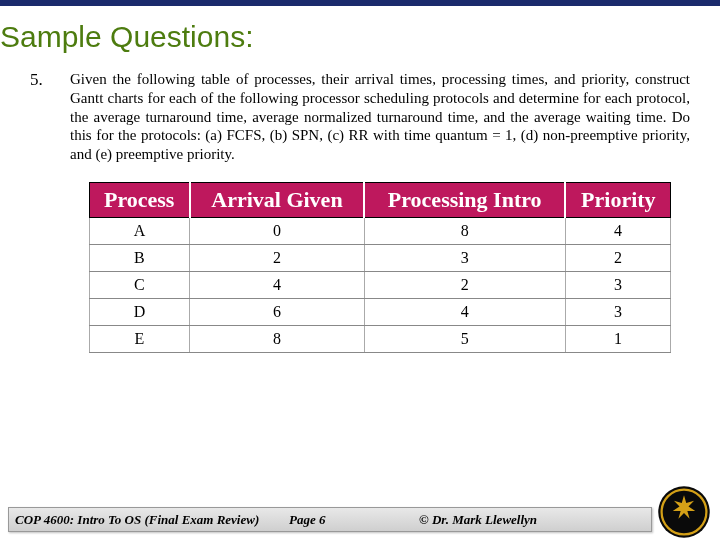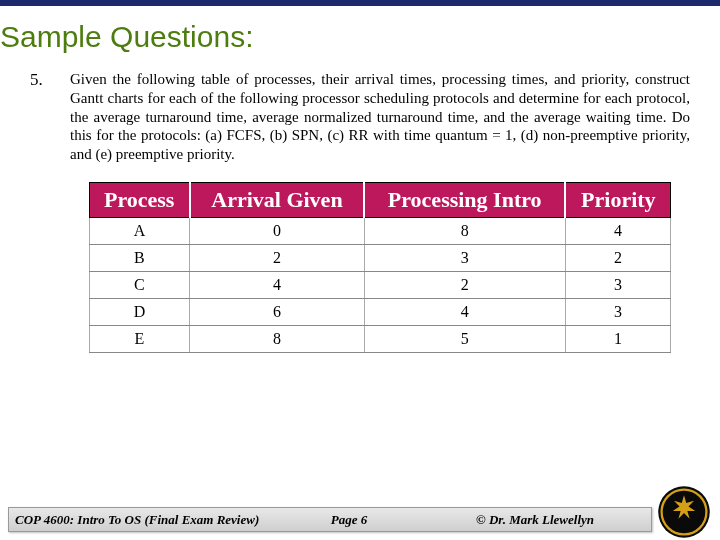--- a/index.html
+++ b/index.html
@@ -83,22 +83,22 @@
     border: 1px solid #999;
     box-shadow: 1px 1px 2px rgba(0,0,0,0.25);
     display: flex;
     align-items: center;
     font-style: italic;
     font-weight: bold;
     font-size: 13px;
     color: #000;
   }
   .footer-left { padding-left: 6px; flex: 0 0 auto; width: 280px; }
-  .footer-center { flex: 0 0 auto; width: 120px; text-align: center; }
-  .footer-right { flex: 1; text-align: center; padding-left: 10px; }
+  .footer-center { flex: 0 0 auto; width: 120px; text-align: left; }
+  .footer-right { flex: 1; text-align: left; padding-left: 10px; }
   .logo {
     position: absolute;
     right: 8px;
     bottom: 0px;
     width: 56px;
     height: 56px;
   }
   .logo svg { width: 56px; height: 56px; }
 </style>
 </head>

